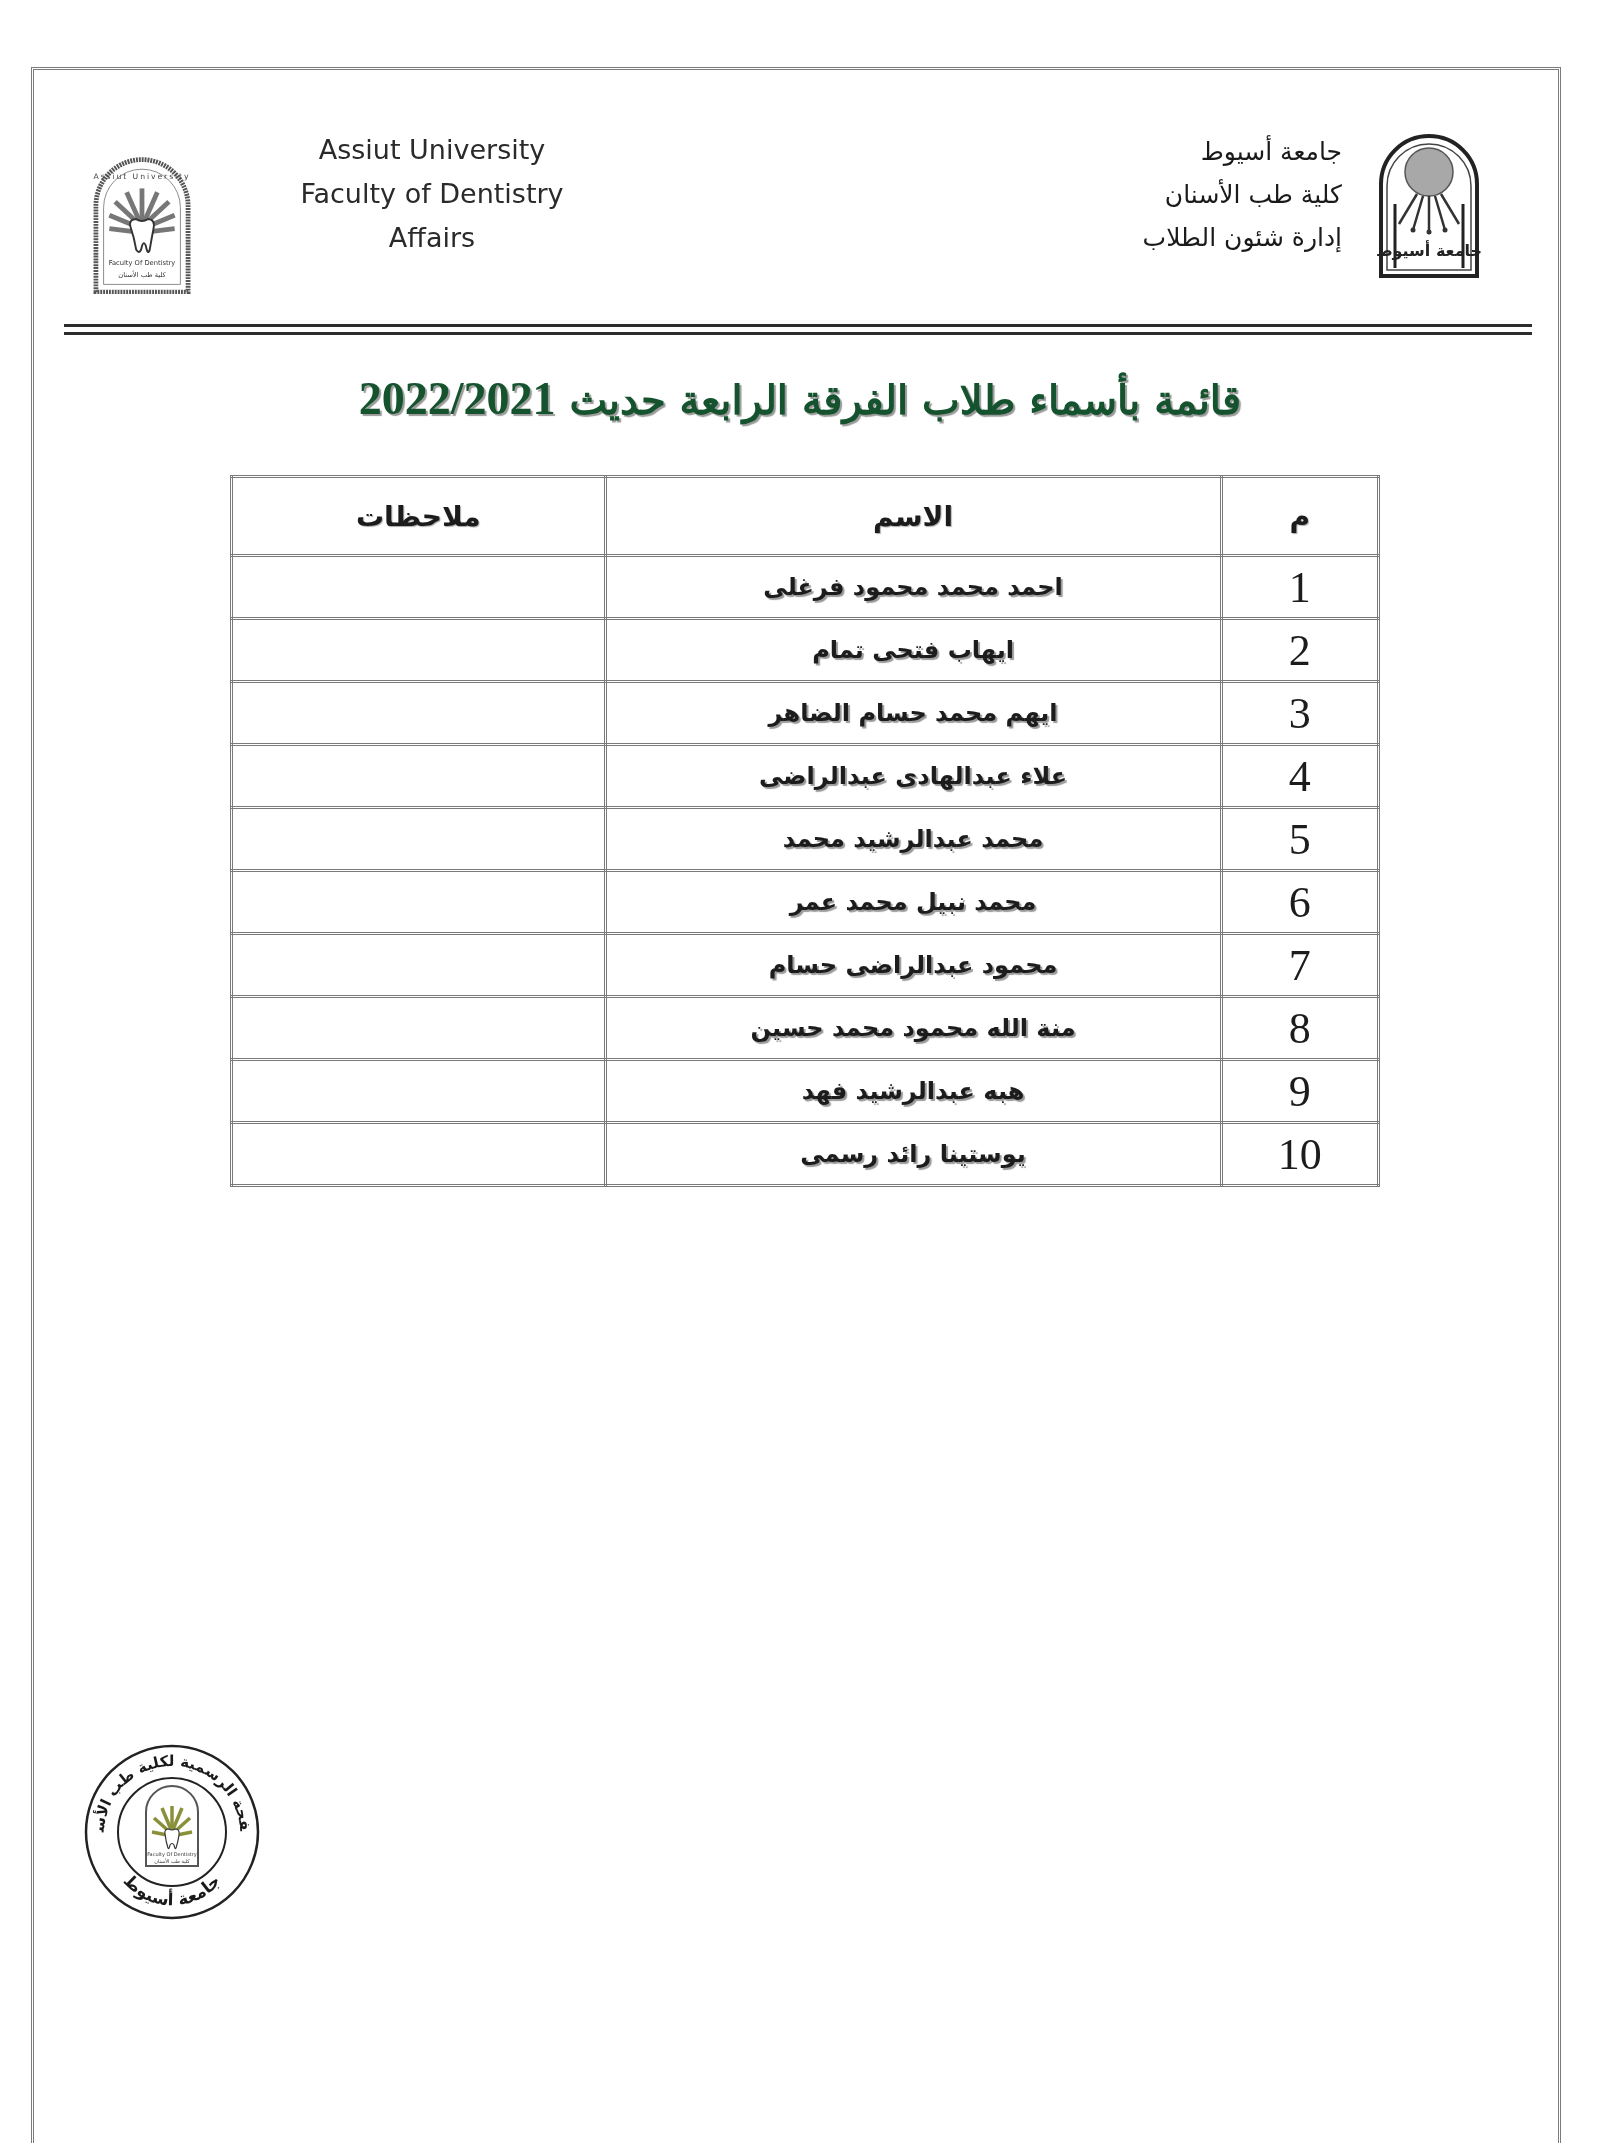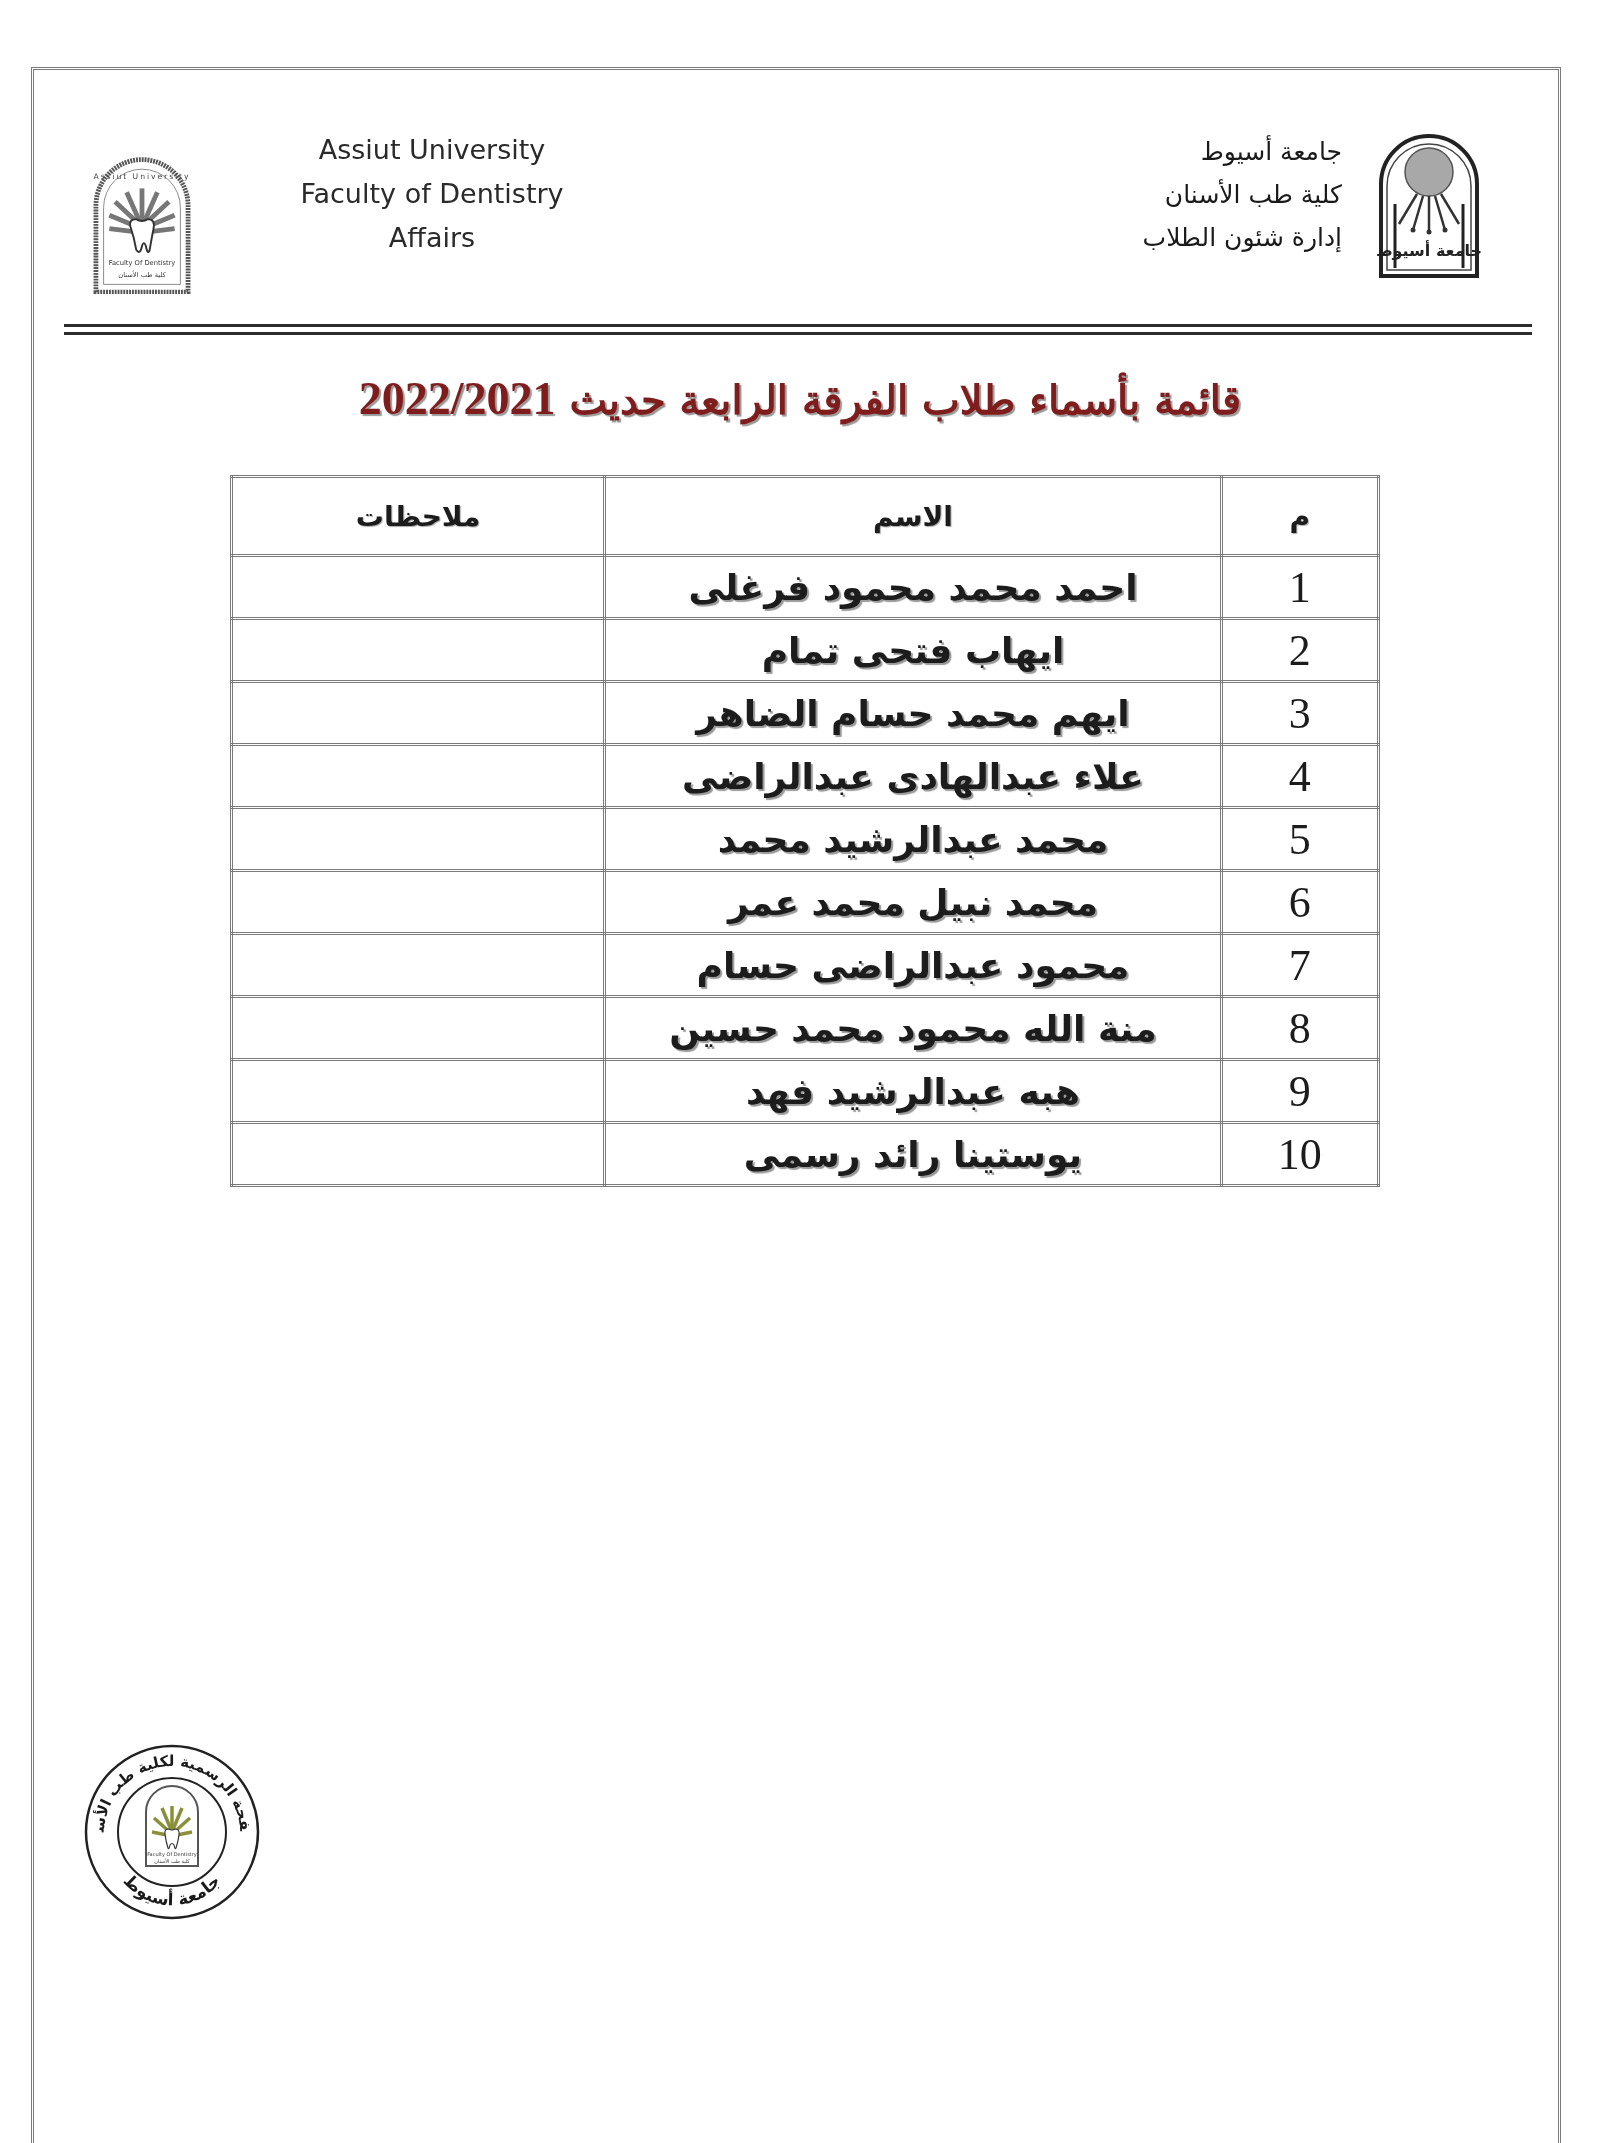--- a/index.html
+++ b/index.html
@@ -6,31 +6,31 @@
   body { width:1608px; height:2143px; position:relative; overflow:hidden; font-family:"DejaVu Sans", sans-serif; color:#1a1a1a; }
   .page-border { position:absolute; left:31px; top:67px; width:1530px; height:2090px; border:3px double #7a7a7a; border-bottom:none; box-sizing:border-box; }
   .logo { position:absolute; }
   .logo-left { left:88px; top:150px; width:108px; width:108px; height:144px; }
   .logo-right { left:1377px; top:132px; width:104px; height:146px; }
   .en-header { position:absolute; left:232px; top:128px; width:400px; text-align:center; font-family:"DejaVu Sans", sans-serif; font-size:27px; line-height:44px; color:#2a2a2a; }
   .en-header div { white-space:nowrap; }
   .ar-header { position:absolute; right:266px; top:130px; direction:rtl; text-align:right; font-family:"DejaVu Sans", sans-serif; font-size:25px; line-height:43px; color:#1a1a1a; }
   .ar-header div { white-space:nowrap; }
   .sep { position:absolute; left:64px; width:1468px; height:3px; background:#2c2c2c; }
-  .doc-title { position:absolute; left:300px; top:372px; width:1000px; text-align:center; direction:rtl; font-family:"DejaVu Serif", serif; font-weight:bold; font-size:40px; color:#7f1d1d; text-shadow:2px 2px 1px #9a9a9a; white-space:nowrap; }
+  .doc-title { position:absolute; left:300px; top:372px; width:1000px; text-align:center; direction:rtl; font-family:"DejaVu Serif", serif; font-weight:bold; font-size:40px; color:#14532d; text-shadow:2px 2px 1px #9a9a9a; white-space:nowrap; }
   .doc-title .year { font-family:"Liberation Serif", serif; font-size:46px; }
   table.roster { position:absolute; left:230px; top:475px; width:1150px; border-collapse:collapse; direction:rtl; }
   table.roster td, table.roster th { border:3px double #7a7a7a; text-align:center; padding:0; }
   table.roster th { height:76px; font-family:"DejaVu Sans", sans-serif; font-weight:bold; font-size:28px; color:#1c1c1c; text-shadow:1px 1px 1px #aaa; }
   table.roster td { height:60px; }
   .col-num { width:156px; }
   .col-name { width:620px; }
   .col-notes { width:374px; }
   td.num { font-family:"Liberation Serif", serif; font-size:44px; color:#1c1c1c; }
-  td.name { font-family:"DejaVu Sans", sans-serif; font-weight:bold; font-size:36px; color:#1c1c1c; text-shadow:2px 2px 1px #9a9a9a; }
+  td.name { font-family:"DejaVu Sans", sans-serif; font-weight:bold; font-size:24px; color:#1c1c1c; text-shadow:2px 2px 1px #9a9a9a; }
   .stamp { position:absolute; left:80px; top:1742px; width:184px; height:180px; }
 </style>
 </head>
 <body>
 
 <div class="page-border"></div>
 
 <svg class="logo logo-left" viewBox="0 0 108 150">
   <path d="M6,148 L6,58 A48,48 0 0 1 102,58 L102,148 Z" fill="#fff" stroke="#555" stroke-width="5" stroke-dasharray="2 1"></path>
   <path d="M14,140 L14,60 A40,40 0 0 1 94,60 L94,140 Z" fill="none" stroke="#888" stroke-width="1"></path>

